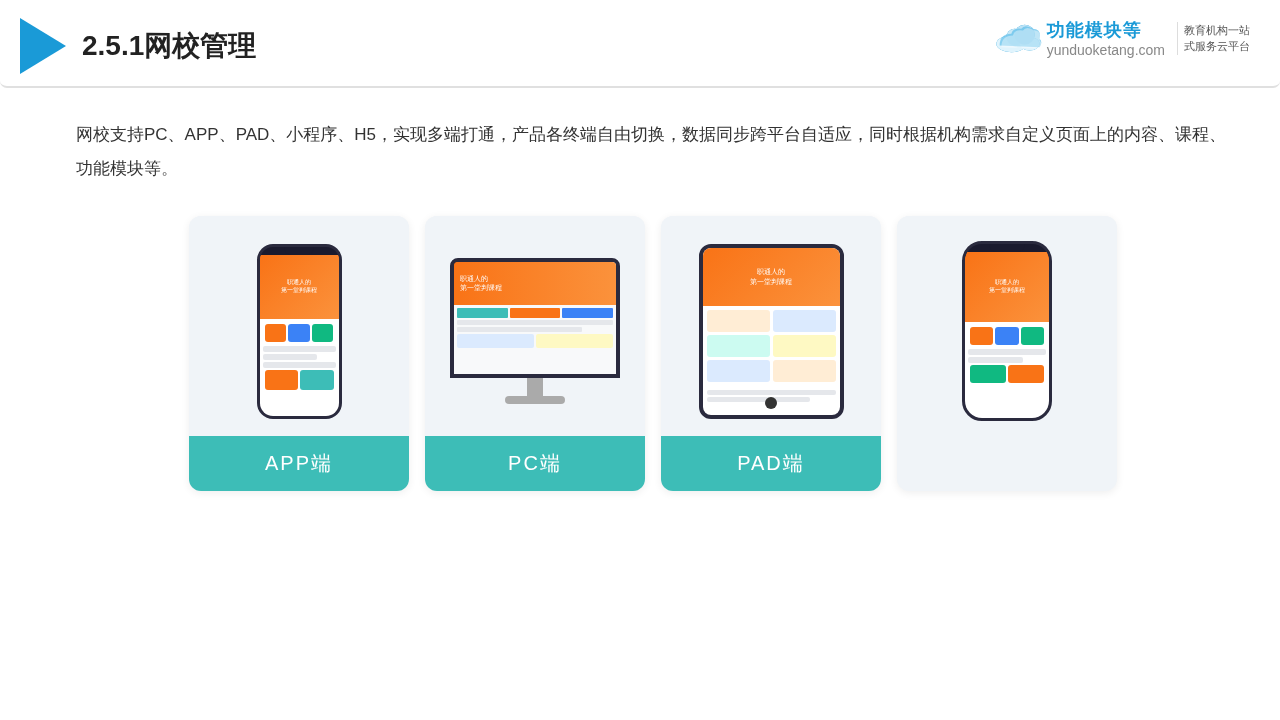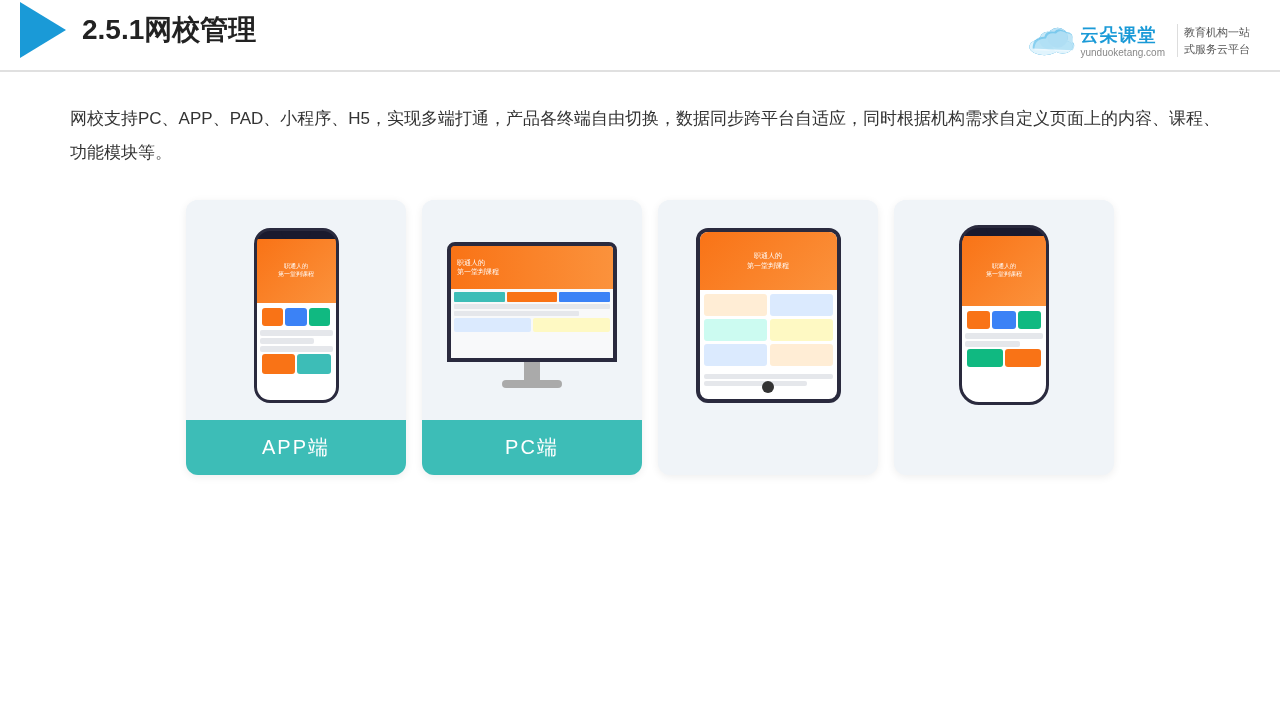--- a/index.html
+++ b/index.html
@@ -8,24 +8,25 @@
       height: 720px;
       background: #fff;
       font-family: 'Microsoft YaHei', 'PingFang SC', sans-serif;
       overflow: hidden;
       position: relative;
     }
 
     
     .header {
       display: flex;
-      align-items: flex-end;
+      align-items: flex-start;
       justify-content: space-between;
-      padding: 2px 30px 12px 20px;
+      padding: 18px 30px 12px 20px;
       border-bottom: 2px solid #e0e0e0;
+      border-radius: 7px;
     }
     .header-left {
       display: flex;
       align-items: center;
       gap: 16px;
     }
     .logo-triangle {
       width: 0;
       height: 0;
       border-top: 28px solid transparent;
@@ -53,20 +54,21 @@
       gap: 4px;
     }
     .cloud-svg {
       width: 50px;
       height: 32px;
     }
 
     
     .content {
       padding: 30px 50px 20px 70px;
+      margin-left: 6px;
     }
     .description {
       font-size: 17px;
       color: #333;
       line-height: 2;
       margin-bottom: 30px;
     }
 
     
     .cards-container {
@@ -288,22 +290,22 @@
           <ellipse cx="22" cy="26" rx="18" ry="10" fill="#e0f4fd"></ellipse>
           <ellipse cx="34" cy="22" rx="14" ry="9" fill="#d0eefb"></ellipse>
           <ellipse cx="44" cy="26" rx="12" ry="8" fill="#e0f4fd"></ellipse>
           <circle cx="26" cy="18" r="10" fill="#c8e8f7"></circle>
           <circle cx="38" cy="15" r="12" fill="#bee3f6"></circle>
 
           <path d="M8 28 Q8 14 22 14 Q24 6 34 8 Q38 2 48 8 Q58 8 56 20 Q60 24 56 30 Z" fill="#4db8e8" opacity="0.6"></path>
           <path d="M10 30 Q10 16 24 16 Q26 8 36 10 Q40 4 50 10 Q58 10 56 22 Q60 26 56 32 Z" fill="white" opacity="0.4"></path>
         </svg>
         <div>
-          <div style="font-size:18px;font-weight:bold;color:#1a9ad7;letter-spacing:1px;">云朵课堂</div>
-          <div style="font-size:10px;color:#888;">yunduoketang.com</div>
+          <div style="font-size:18px;font-weight:bold;color:#1a9ad7;letter-spacing:1px;">功能模块等</div>
+          <div style="font-size:14px;color:#888;">yunduoketang.com</div>
         </div>
         <div style="font-size:11px;color:#555;line-height:1.5;margin-left:8px;border-left:1px solid #ddd;padding-left:6px;">教育机构一站<br>式服务云平台</div>
       </div>
     </div>
   </div>
 </div>
 
 <div class="content">
   <p class="description">网校支持PC、APP、PAD、小程序、H5，实现多端打通，产品各终端自由切换，数据同步跨平台自适应，同时根据机构需求自定义页面上的内容、课程、功能模块等。</p>
 
@@ -383,20 +385,21 @@
               <div class="tablet-content-block orange"></div>
             </div>
             <div style="padding:4px;display:flex;flex-direction:column;gap:2px;">
               <div style="height:5px;background:#e5e7eb;border-radius:2px;"></div>
               <div style="height:5px;background:#e5e7eb;border-radius:2px;width:80%;"></div>
             </div>
           </div>
           <div class="tablet-home-btn"></div>
         </div>
       </div>
+      <div class="card-label">PAD端</div>
     </div>
 
     <div class="card">
       <div class="card-image-area">
         <div class="phone-mockup" style="width:90px;height:180px;border-radius:20px;">
           <div class="phone-notch" style="width:36px;"></div>
           <div class="phone-screen">
             <div class="phone-header-bar" style="height:42%;">
               <div class="phone-header-text">职通人的<br>第一堂判课程</div>
             </div>

